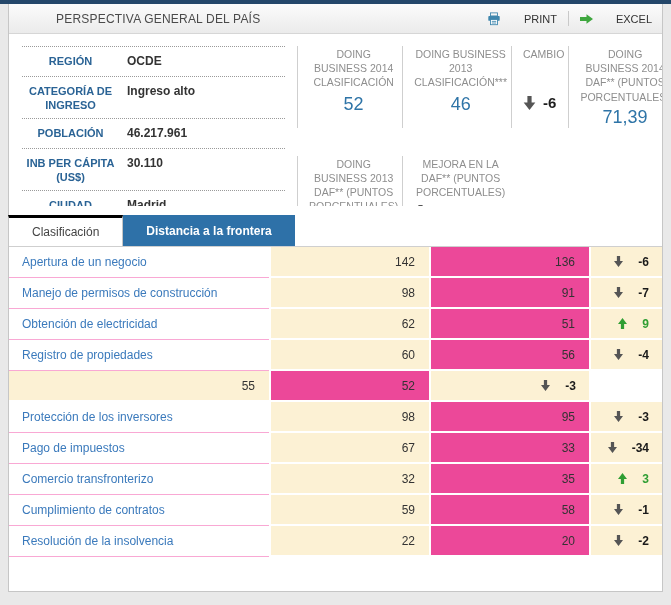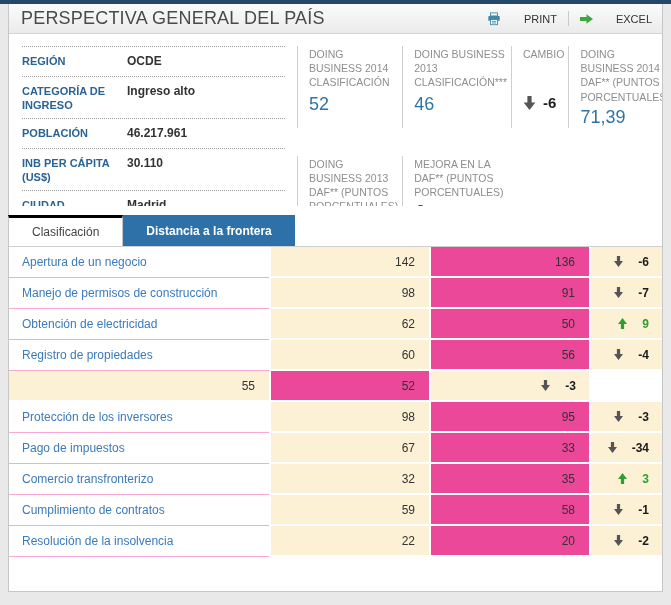--- a/index.html
+++ b/index.html
@@ -16,26 +16,26 @@
     background:#fff; border:1px solid #c6c6c6; border-top:none;
     position:relative;
   }
   
   .titlebar {
     height:30px; display:flex; align-items:center; justify-content:space-between;
     padding:0 10px 0 12px;
     background:linear-gradient(#fbfbfb,#ebebeb);
     border-bottom:1px solid #d6d6d6;
   }
-  .title { font-size:18px; color:#4a4a4a; letter-spacing:.2px; }
+  .title { font-size:12px; color:#4a4a4a; letter-spacing:.2px;margin-left:35px; }
   .tools { display:flex; align-items:center; font-size:11px; color:#333; }
   .tool { display:flex; align-items:center; gap:23px; cursor:pointer; }
   .tool-divider { width:1px; height:15px; background:#c9c9c9; margin:0 11px; }
   
-  .overview { display:flex; padding:12px 10px 10px 5px; height:172px; overflow:hidden; }
+  .overview { display:flex; padding:12px 10px 10px 5px; height:172px; overflow:hidden;text-align:center; }
   .info { width:283px; padding:0 12px 0 8px; flex:none; }
   .info-row { display:flex; padding:7px 0 6px; border-top:1px dotted #9a9a9a; }
   .info-label { width:97px; flex:none; font-size:11px; font-weight:bold; color:#2a6395; line-height:1.3; text-transform:uppercase; }
   .info-value { font-size:12px; font-weight:bold; color:#333; padding-left:8px; line-height:1.3; }
   .stats { flex:1; display:grid; grid-template-columns:1fr 1fr 1fr 1fr; row-gap:28px; align-content:start; }
   .stat-cell { border-left:1px solid #cfcfcf; padding:1px 4px 0 11px; }
   .stat-label { font-size:10.5px; color:#8e8e8e; line-height:1.35; min-height:44px; }
   .stat-value { font-size:18px; color:#2e74a7; margin-top:3px; }
   .stat-change { display:flex; align-items:center; gap:7px; font-size:15px; font-weight:bold; color:#1d1d1d; margin-top:3px; }
   .arr { color:#555; flex:none; display:inline-flex; }
@@ -210,21 +210,21 @@
       </span>
       <span>-7</span>
     </div>
   </div>
 
   <div class="trow">
     <div class="cell c-topic">
       <a>Obtención de electricidad</a>
     </div>
     <div class="cell c-num bg-light">62</div>
-    <div class="cell c-num bg-dark">50</div>
+    <div class="cell c-num bg-dark">51</div>
     <div class="cell c-change bg-light pos">
       <span class="arr up">
         <svg width="9" height="11" viewBox="0 0 10 12">
                 <path d="M3.2 0h3.6v5.5H10L5 12 0 5.5h3.2z" fill="currentColor"></path>
               </svg>
       </span>
       <span>9</span>
     </div>
   </div>
 

